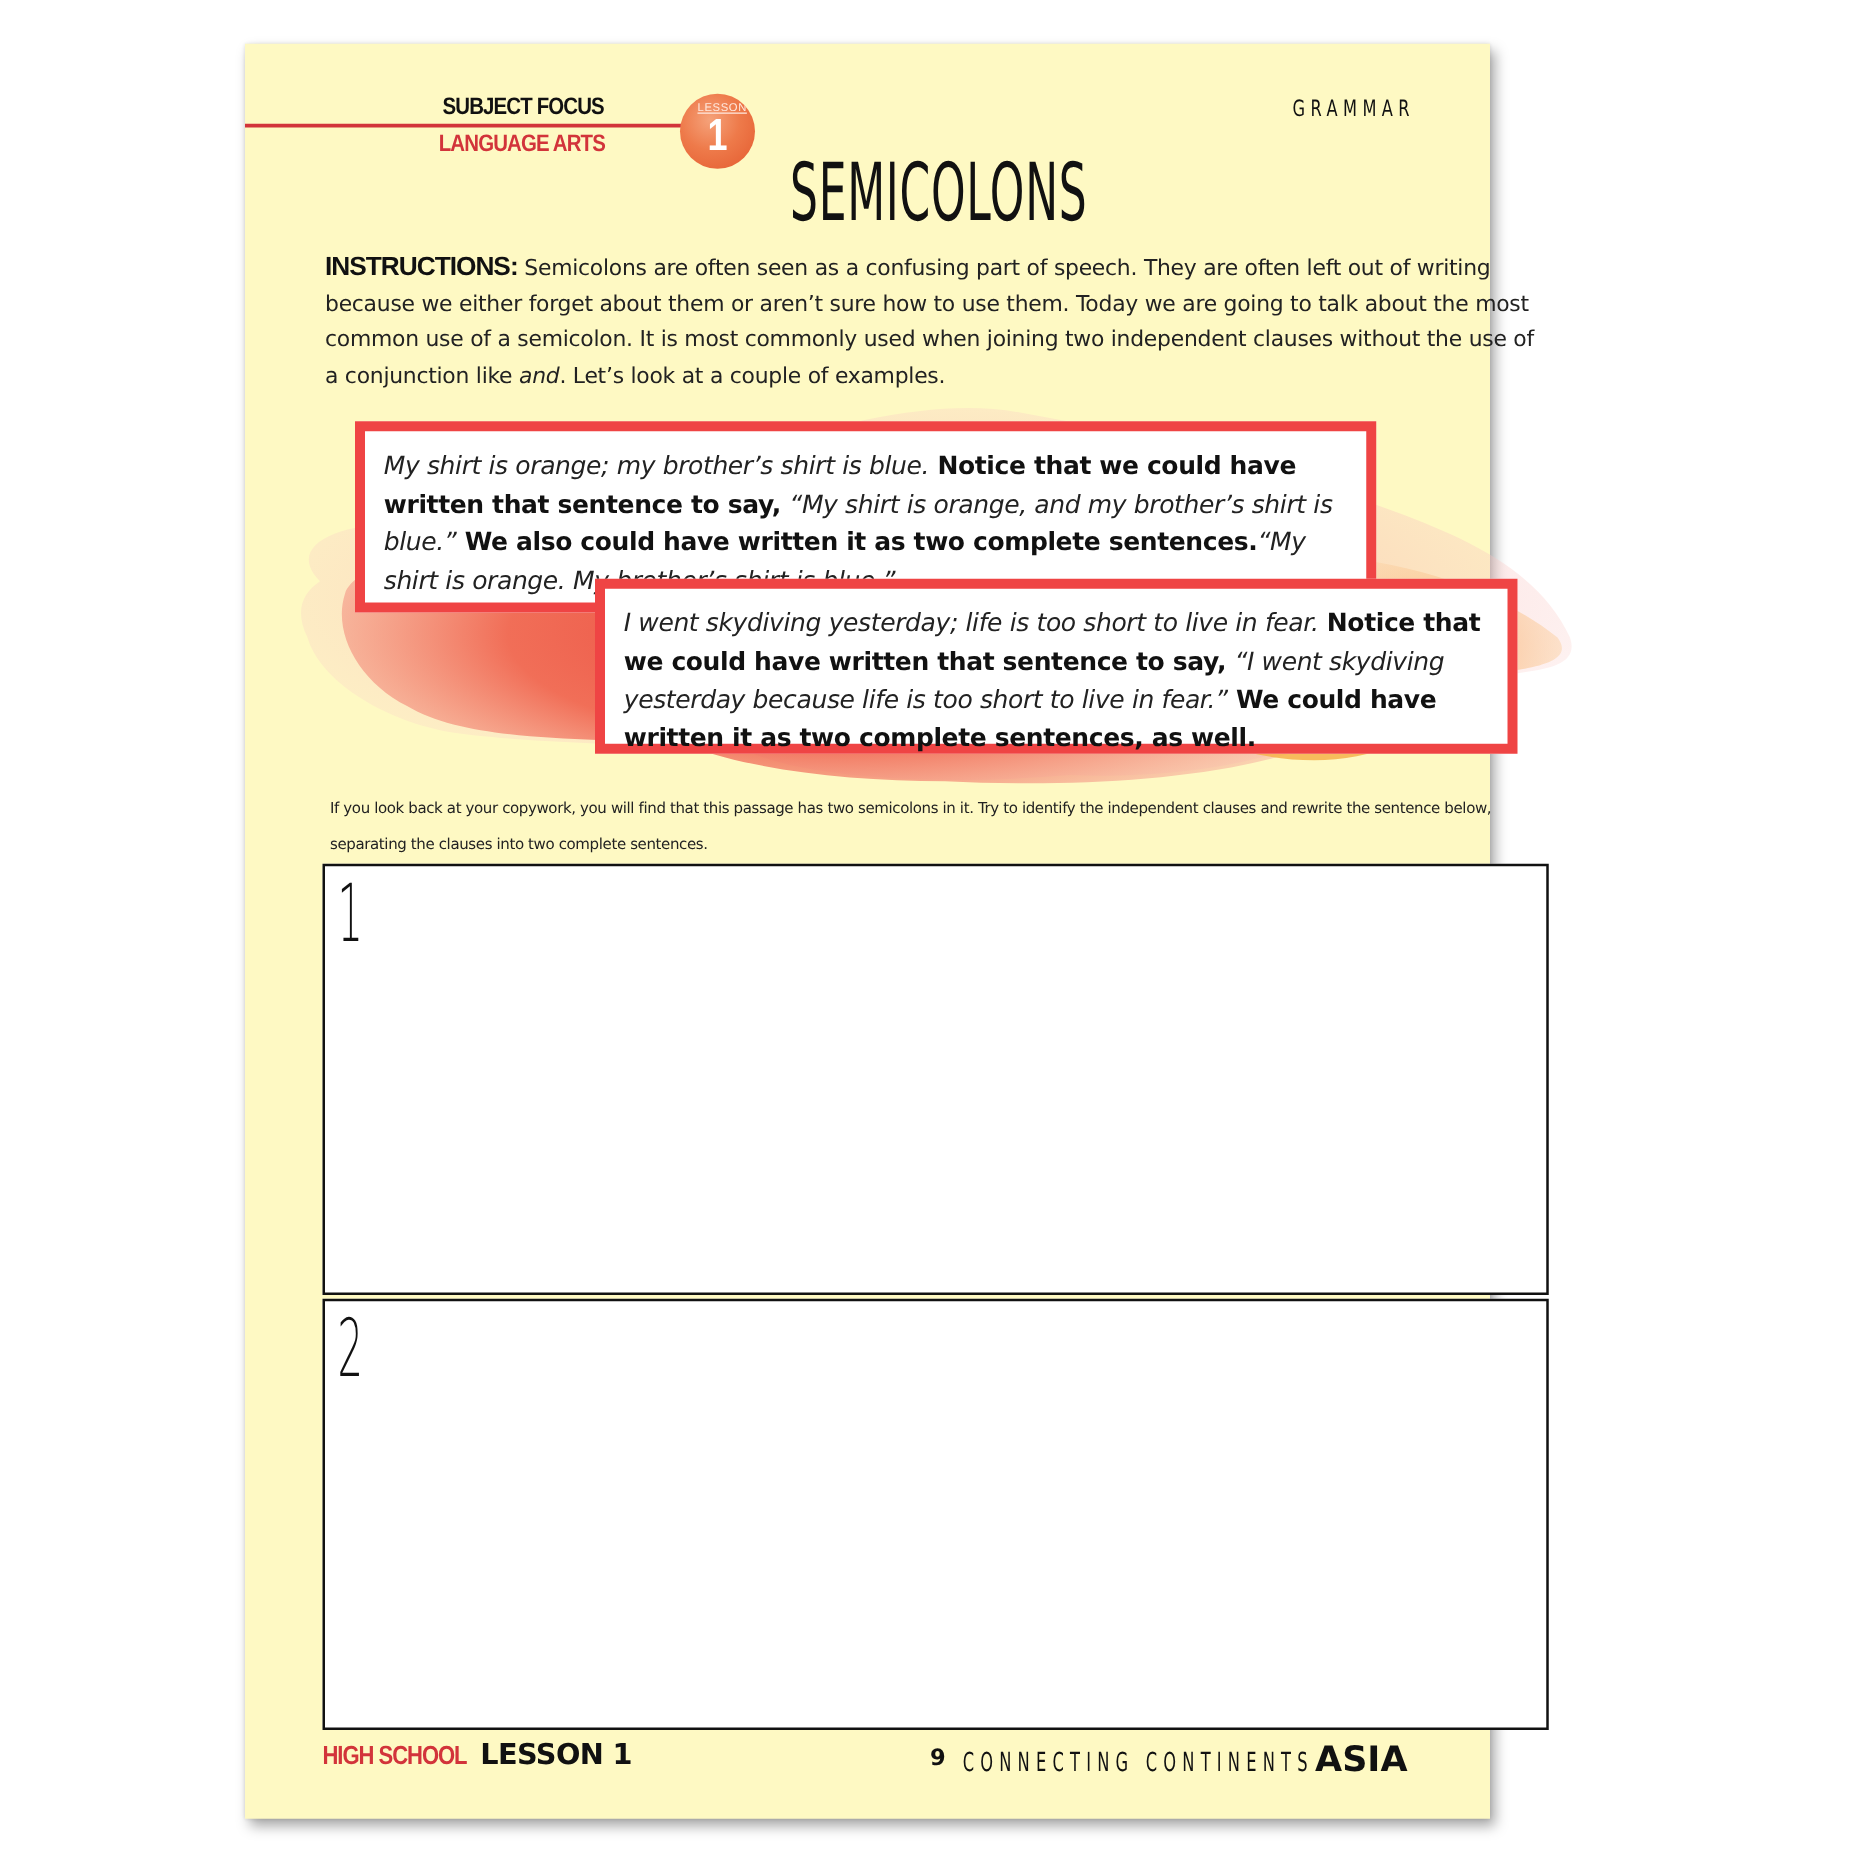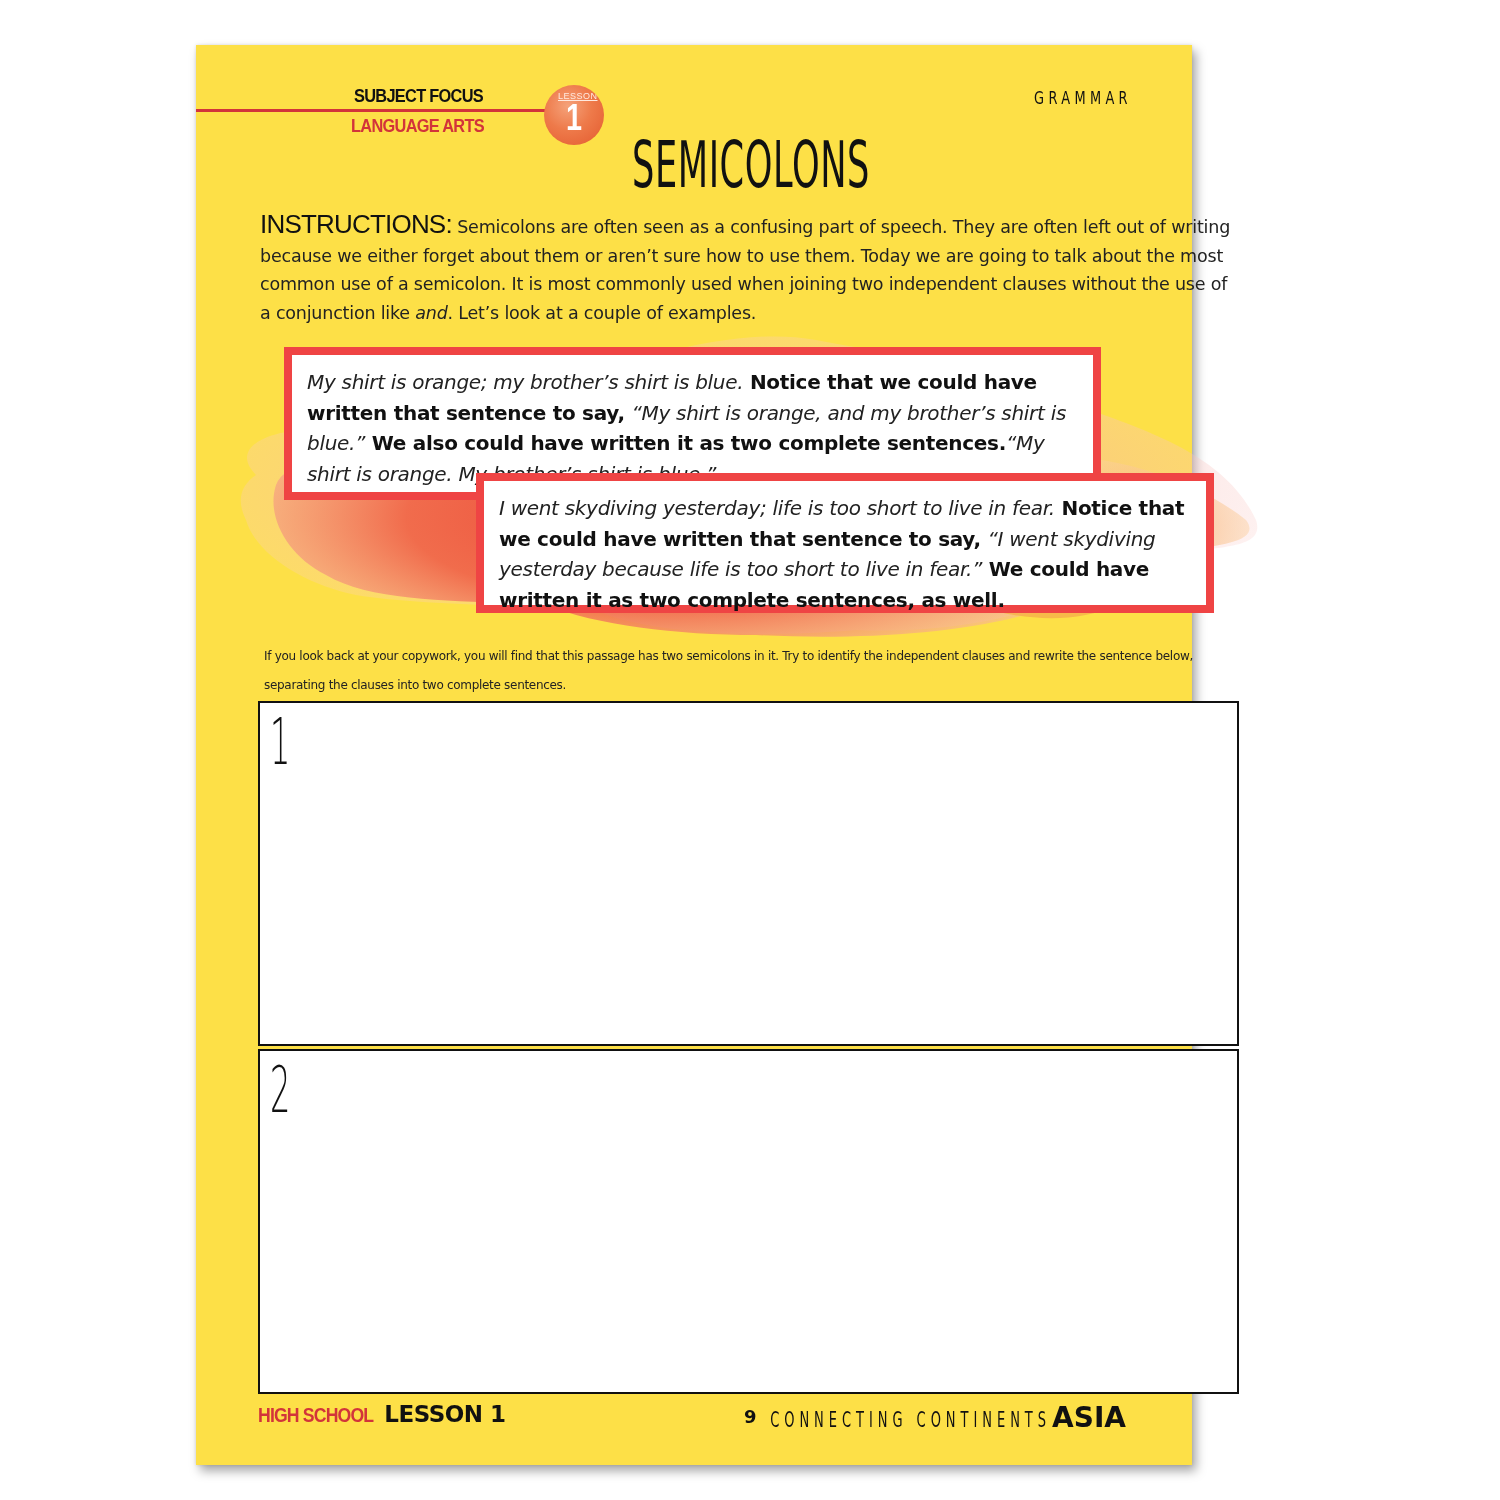--- a/index.html
+++ b/index.html
@@ -1,21 +1,21 @@
 <!DOCTYPE html>
 <html><head>
 <meta charset="utf-8">
 <style>
   * { box-sizing: border-box; margin: 0; padding: 0; }
   html, body { width: 1500px; height: 1500px; background: #ffffff; overflow: hidden; }
   body { position: relative; font-family: "DejaVu Sans", sans-serif; color: #1a1a1a; }
 
   .page {
-    position: absolute; left: 196px; top: 45px; width: 996px; height: 1420px;
-    background: #fde047;
+    position: absolute; left: 196px; top: 35px; width: 996px; height: 1420px;
+    background: #fef9c3;
     box-shadow: 4px 6px 10px rgba(0,0,0,0.35), 0 0 3px rgba(0,0,0,0.12);
   }
 
   
   .header-rule {
     position: absolute; left: 0; top: 64px; width: 360px; height: 3px; background: #d2343a;
   }
   .subject-focus {
     position: absolute; left: 158px; top: 40px; width: 120px;
     font-family: "Liberation Sans", sans-serif; font-weight: bold; font-size: 19px;
@@ -54,21 +54,21 @@
     letter-spacing: 1px; transform: scaleX(0.55); transform-origin: center;
     color: #111; line-height: 1;
   }
 
   .instructions {
     position: absolute; left: 64px; top: 165px; width: 980px;
     font-family: "DejaVu Sans", sans-serif; font-size: 17.5px; line-height: 28.7px; color: #222;
     letter-spacing: -0.2px;
   }
   .instructions .label {
-    font-family: "Liberation Sans", sans-serif; font-weight: normal; font-size: 26px;
+    font-family: "Liberation Sans", sans-serif; font-weight: bold; font-size: 21px;
     letter-spacing: -0.8px; color: #111;
   }
   .instructions em { font-style: italic; text-align: center; }
 
   
   .splash { position: absolute; left: 20px; top: 260px; width: 1060px; height: 340px; pointer-events: none; }
 
   .example-box {
     position: absolute; background: #fff; border: 8px solid #ef4444;
     font-family: "DejaVu Sans", sans-serif; font-size: 20px; line-height: 30.5px; color: #111;

